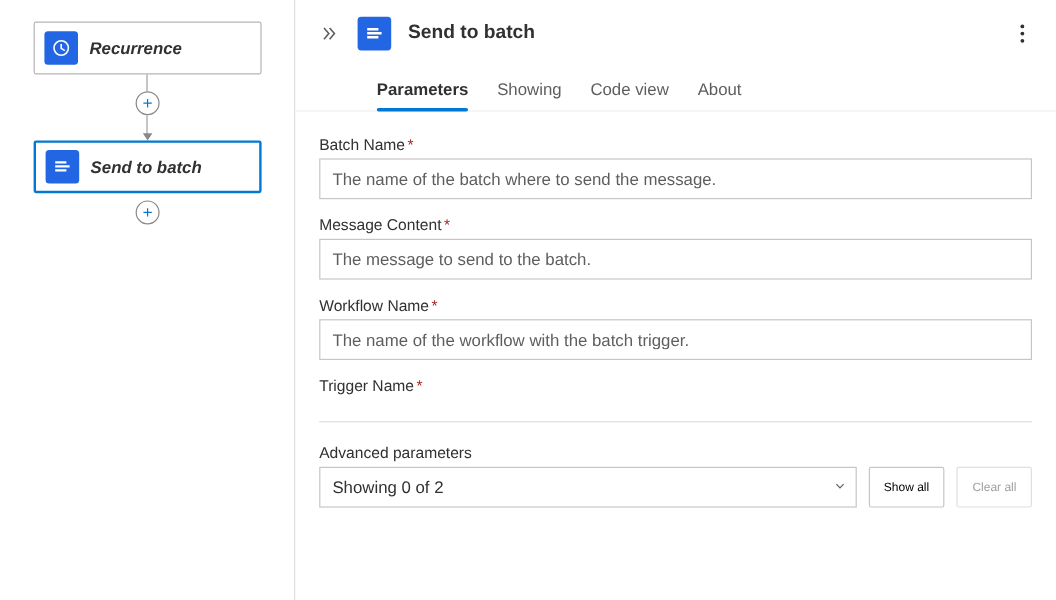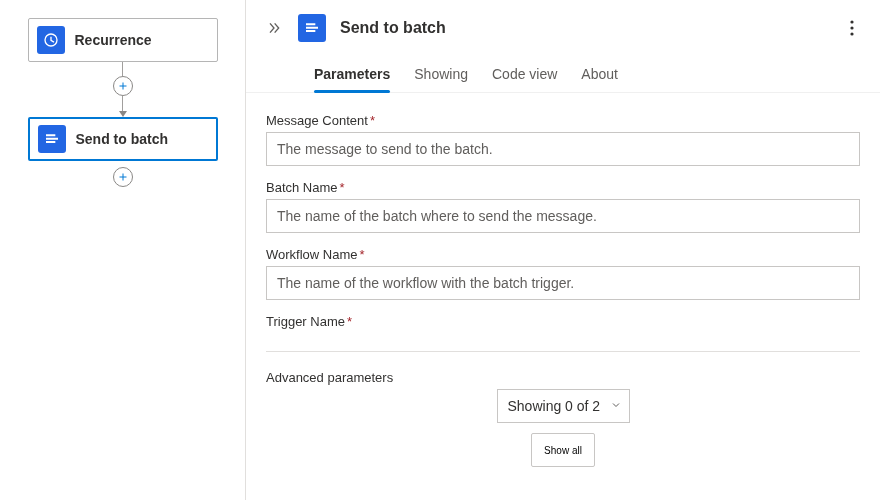--- a/index.html
+++ b/index.html
@@ -1,18 +1,18 @@
 <!DOCTYPE html>
 <html><head>
 <meta charset="utf-8">
 <style>
   * { box-sizing: border-box; margin: 0; padding: 0; }
   html, body { width: 880px; height: 500px; font-family: "Segoe UI", Arial, sans-serif; font-size: 14px; color: #323130; background: #fff; }
   .app { display: flex; width: 880px; height: 500px; }
-  .canvas { width: 245px; padding: 18px 18px 0 18px; display: flex; flex-direction: column; align-items: center; }
+  .canvas { width: 245px; padding: 18px 18px 0 18px; display: flex; flex-direction: column; align-items: center; font-style: italic; }
   .node { width: 190px; height: 44px; border: 1px solid #b5b5b5; background: #fff; display: flex; align-items: center; border-radius: 2px; }
   .node.selected { border: 2px solid #0078d4; }
   .node-icon { width: 28px; height: 28px; border-radius: 3px; margin: 0 10px 0 8px; display: flex; align-items: center; justify-content: center; }
   .node-icon svg { fill: #fff; }
   .icon-recurrence { background: #2266e3; }
   .icon-batch { background: #2266e3; }
   .node-label { font-weight: 600; font-size: 14px; }
   .connector { display: flex; flex-direction: column; align-items: center; }
   .line { width: 1px; background: #a19f9d; }
   .line.short-top { height: 14px; }
@@ -32,21 +32,21 @@
   .tab.active { color: #323130; font-weight: 600; margin-left: 48px; }
   .tab.active::after { content: ""; position: absolute; left: 0; right: 0; bottom: -1px; height: 3px; background: #0078d4; border-radius: 2px; }
   .form { padding: 20px 20px 0 20px; overflow: auto; flex: 1; }
   .field { margin-bottom: 14px; }
   .field-label { font-size: 13px; display: block; margin-bottom: 4px; }
   .req { color: #a4262c; margin-left: 2px; }
   .field-input { width: 100%; height: 34px; border: 1px solid #c8c6c4; padding: 0 10px; font-size: 14px; color: #323130; }
   .field-input::placeholder { color: #605e5c; }
   .divider { border: none; border-top: 1px solid #e1dfdd; margin: 22px 0 18px 0; }
   .adv-label { font-size: 13px; margin-bottom: 4px; display: block; }
-  .adv-row { display: flex; gap: 10px; align-items: center; flex-direction: column; }
+  .adv-row { display: flex; gap: 10px; align-items: center; }
   .select { flex: 1; position: relative; }
   .select select { width: 100%; height: 34px; border: 1px solid #c8c6c4; padding: 0 28px 0 10px; font-size: 14px; background: #fff; appearance: none; -webkit-appearance: none; color: #323130; }
   .chev { position: absolute; right: 8px; top: 50%; transform: translateY(-50%); pointer-events: none; }
   .btn { height: 34px; border: 1px solid #c8c6c4; background: #fff; padding: 0 12px; font-size: 10px; cursor: pointer; border-radius: 2px; }
   .btn.disabled { color: #a19f9d; border-color: #e1dfdd; cursor: default; }
 </style>
 </head>
 <body>
 
 <div class="app">
@@ -115,27 +115,27 @@
     <div class="tabs">
       <div class="tab active">Parameters</div>
       <div class="tab">Showing</div>
       <div class="tab">Code view</div>
       <div class="tab">About</div>
     </div>
 
     <div class="form">
 
       <div class="field">
-        <label class="field-label"><span>Message Content</span><span class="req">*</span></label>
-        <input class="field-input" type="text" placeholder="The message to send to the batch." style="">
+        <label class="field-label"><span>Batch Name</span><span class="req">*</span></label>
+        <input class="field-input" type="text" placeholder="The name of the batch where to send the message." style="">
       </div>
 
       <div class="field">
-        <label class="field-label"><span>Batch Name</span><span class="req">*</span></label>
-        <input class="field-input" type="text" placeholder="The name of the batch where to send the message." style="">
+        <label class="field-label"><span>Message Content</span><span class="req">*</span></label>
+        <input class="field-input" type="text" placeholder="The message to send to the batch." style="">
       </div>
 
       <div class="field">
         <label class="field-label"><span>Workflow Name</span><span class="req">*</span></label>
         <input class="field-input" type="text" placeholder="The name of the workflow with the batch trigger." style="">
       </div>
 
       <div class="field">
         <label class="field-label"><span>Trigger Name</span><span class="req">*</span></label>
       </div>
@@ -148,17 +148,18 @@
           <select>
             <option>Showing 0 of 2</option>
           </select>
           <span class="chev">
             <svg width="12" height="12" viewBox="0 0 24 24" fill="none" stroke="#605e5c" stroke-width="2">
                 <path d="M6 9l6 6 6-6"></path>
               </svg>
           </span>
         </div>
         <button class="btn">Show all</button>
+        <button class="btn disabled">Clear all</button>
       </div>
 
     </div>
   </div>
 </div>
 
 </body></html>

